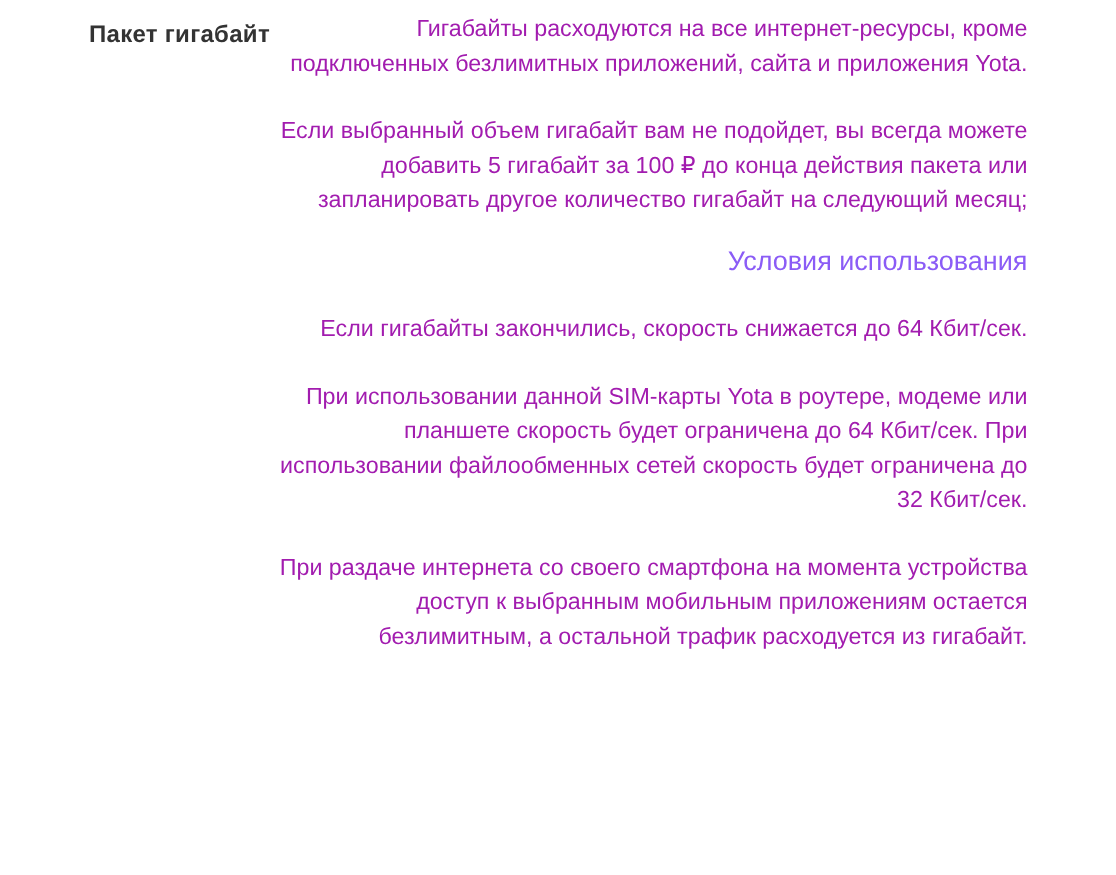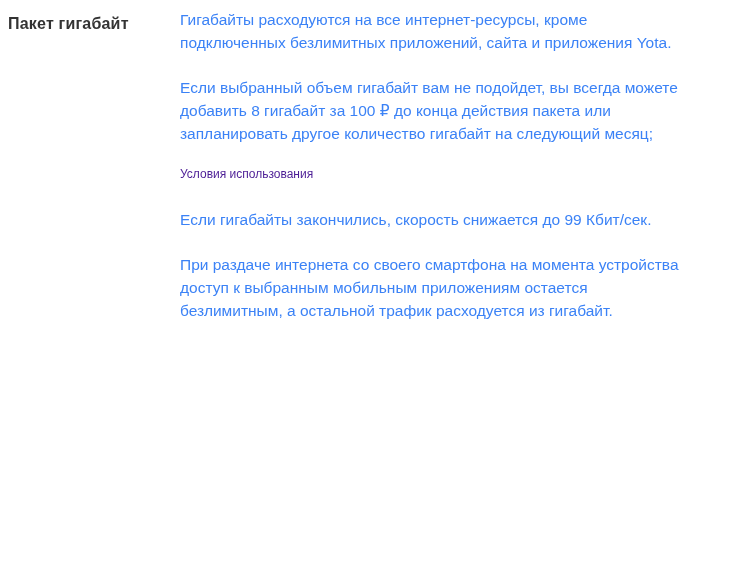--- a/index.html
+++ b/index.html
@@ -10,20 +10,21 @@
   }
   .page {
     position: relative;
     width: 744px;
     height: 583px;
     background: #ffffff;
     overflow: hidden;
     box-sizing: border-box;
     display: flex;
     padding-top: 8px;
+    text-align: right;
   }
   .label-col {
     width: 180px;
     flex: 0 0 180px;
     box-sizing: border-box;
     padding-left: 8px;
   }
   .section-title {
     margin: 4px 0 0 0;
     font-size: 16px;
@@ -33,52 +34,53 @@
     letter-spacing: 0.2px;
   }
   .content-col {
     width: 505px;
     flex: 0 0 505px;
   }
   .content-col p {
     margin: 0 0 22px 0;
     font-size: 15.5px;
     line-height: 23px;
-    color: #3b82f6;
+    color: #a21caf;
   }
   .content-col p:last-child {
     margin-bottom: 0;
   }
   .subsection-title {
     margin: -4px 0 22px 0;
-    font-size: 12px;
+    font-size: 18px;
     line-height: 23px;
     font-weight: normal;
-    color: #4c1d95;
+    color: #8b5cf6;
   }
 </style>
 </head>
 <body>
 
 <div class="page">
 
   <aside class="label-col">
     <h3 class="section-title">Пакет гигабайт</h3>
   </aside>
 
   <div class="content-col">
 
     <p>Гигабайты расходуются на все интернет-ресурсы, кроме подключенных безлимитных приложений, сайта и приложения Yota.</p>
 
-    <p>Если выбранный объем гигабайт вам не подойдет, вы всегда можете добавить 8 гигабайт за 100 ₽ до конца действия пакета или запланировать другое количество гигабайт на следующий месяц;</p>
+    <p>Если выбранный объем гигабайт вам не подойдет, вы всегда можете добавить 5 гигабайт за 100 ₽ до конца действия пакета или запланировать другое количество гигабайт на следующий месяц;</p>
 
     <h4 class="subsection-title">Условия использования</h4>
 
 
-    <p>Если гигабайты закончились, скорость снижается до 99 Кбит/сек.</p>
+    <p>Если гигабайты закончились, скорость снижается до 64 Кбит/сек.</p>
 
 
+    <p>При использовании данной SIM-карты Yota в роутере, модеме или планшете скорость будет ограничена до 64 Кбит/сек. При использовании файлообменных сетей скорость будет ограничена до 32 Кбит/сек.</p>
 
     <p>При раздаче интернета со своего смартфона на момента устройства доступ к выбранным мобильным приложениям остается безлимитным, а остальной трафик расходуется из гигабайт.</p>
 
   </div>
 
 </div>
 
 </body></html>

